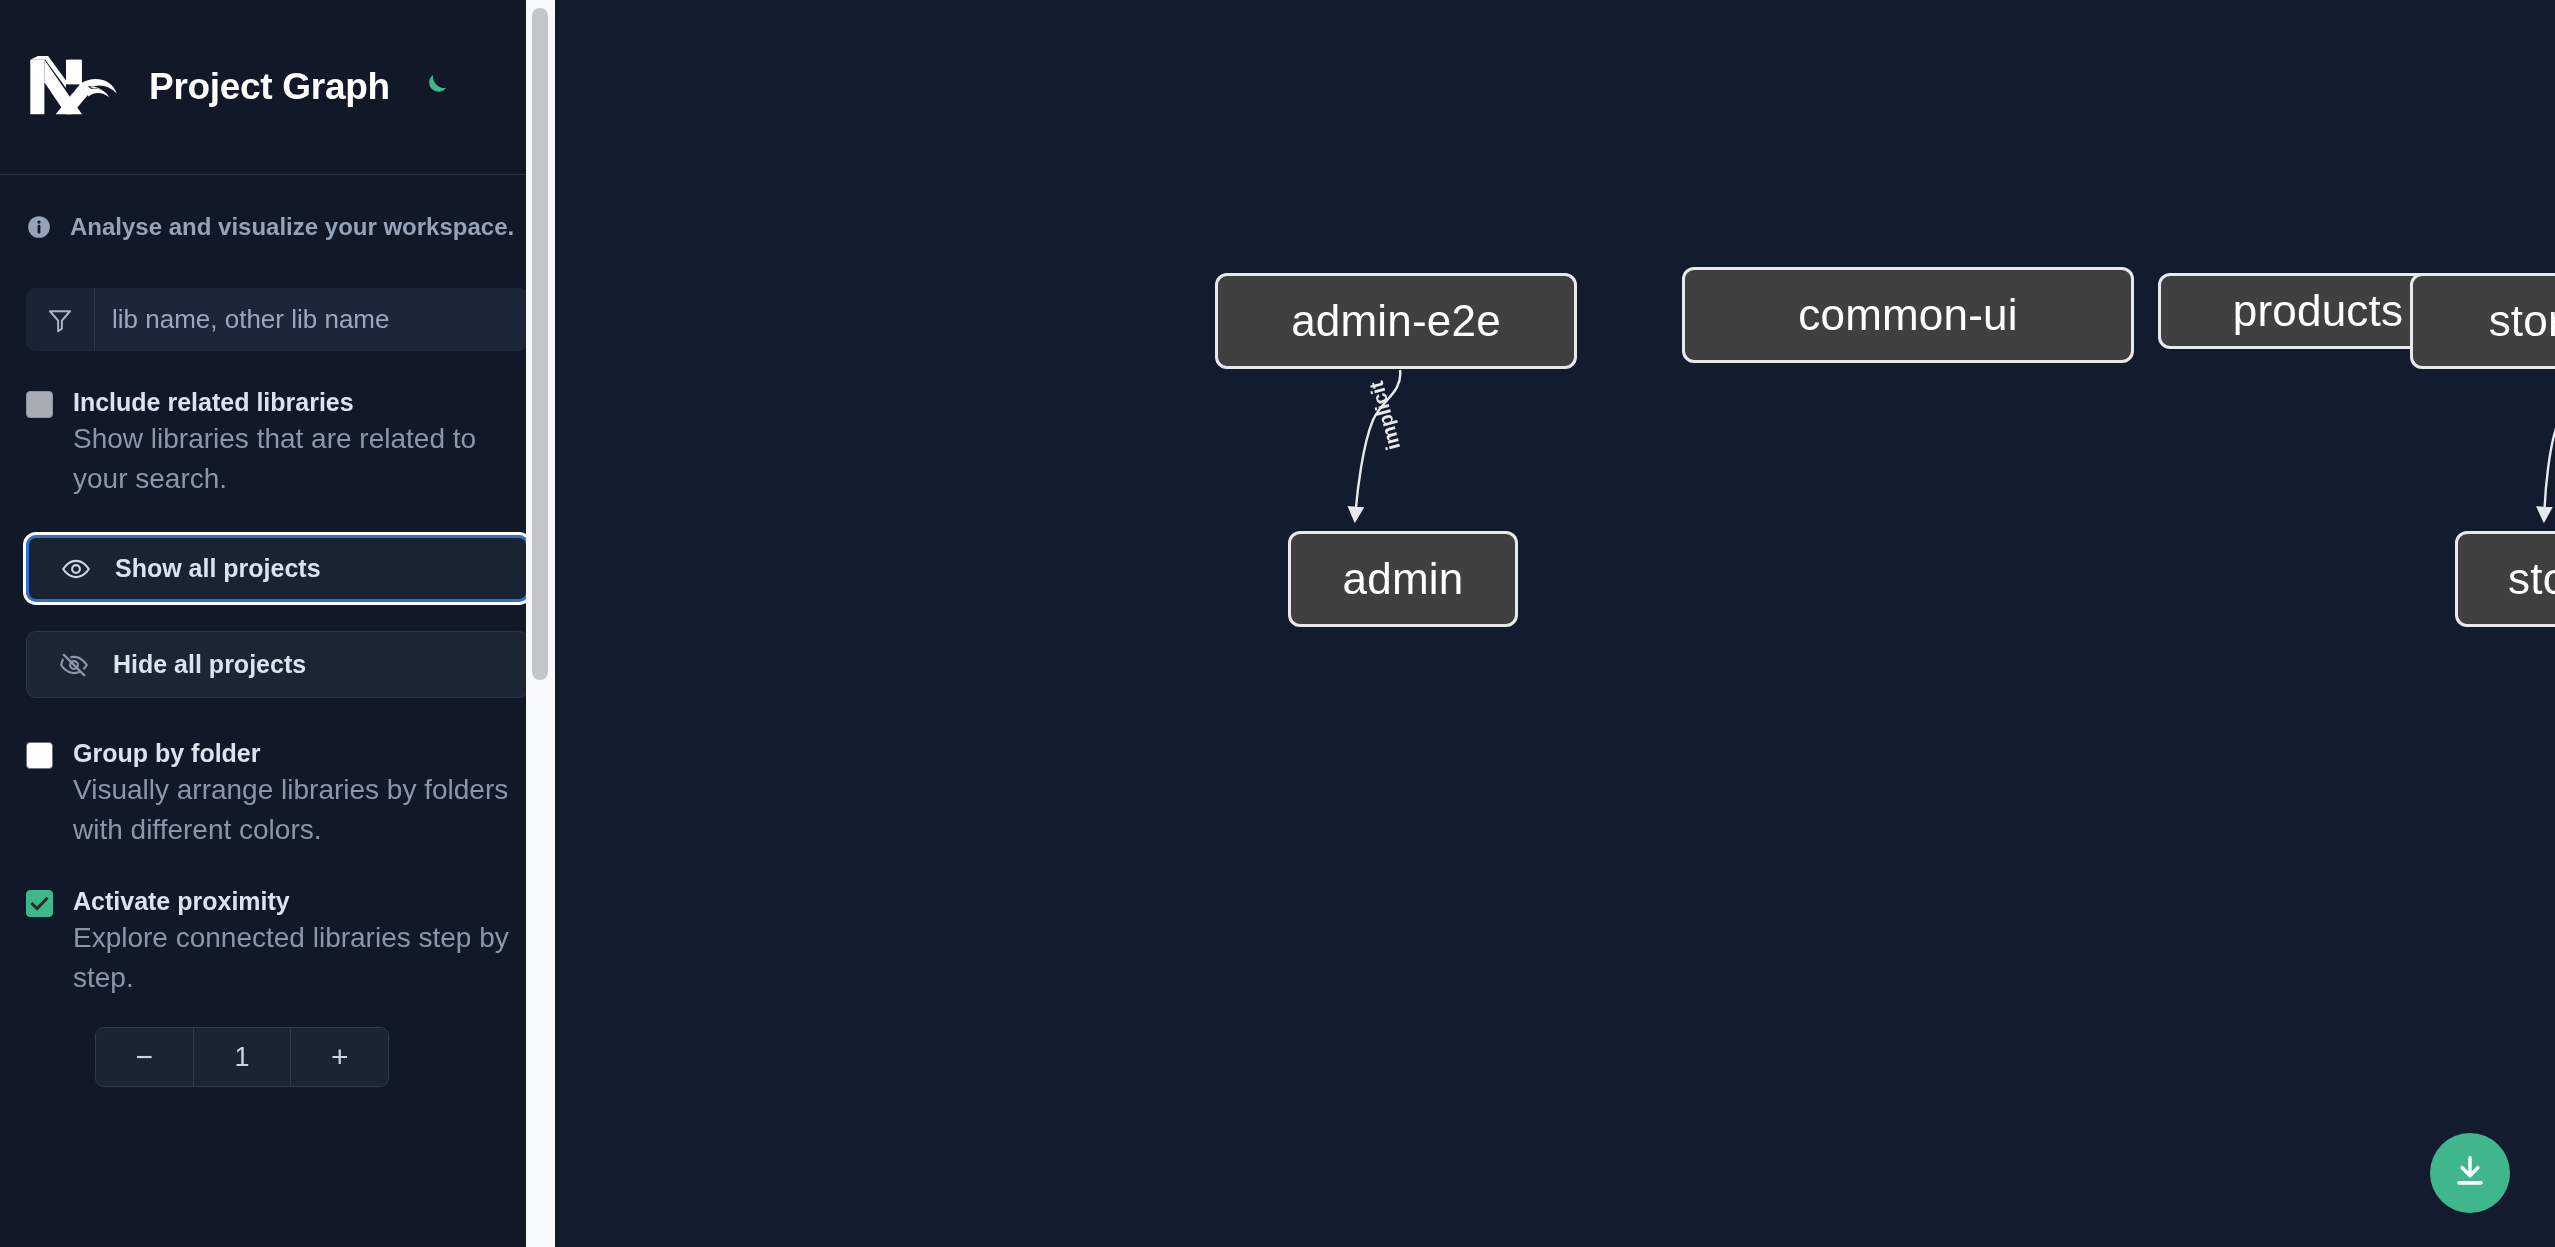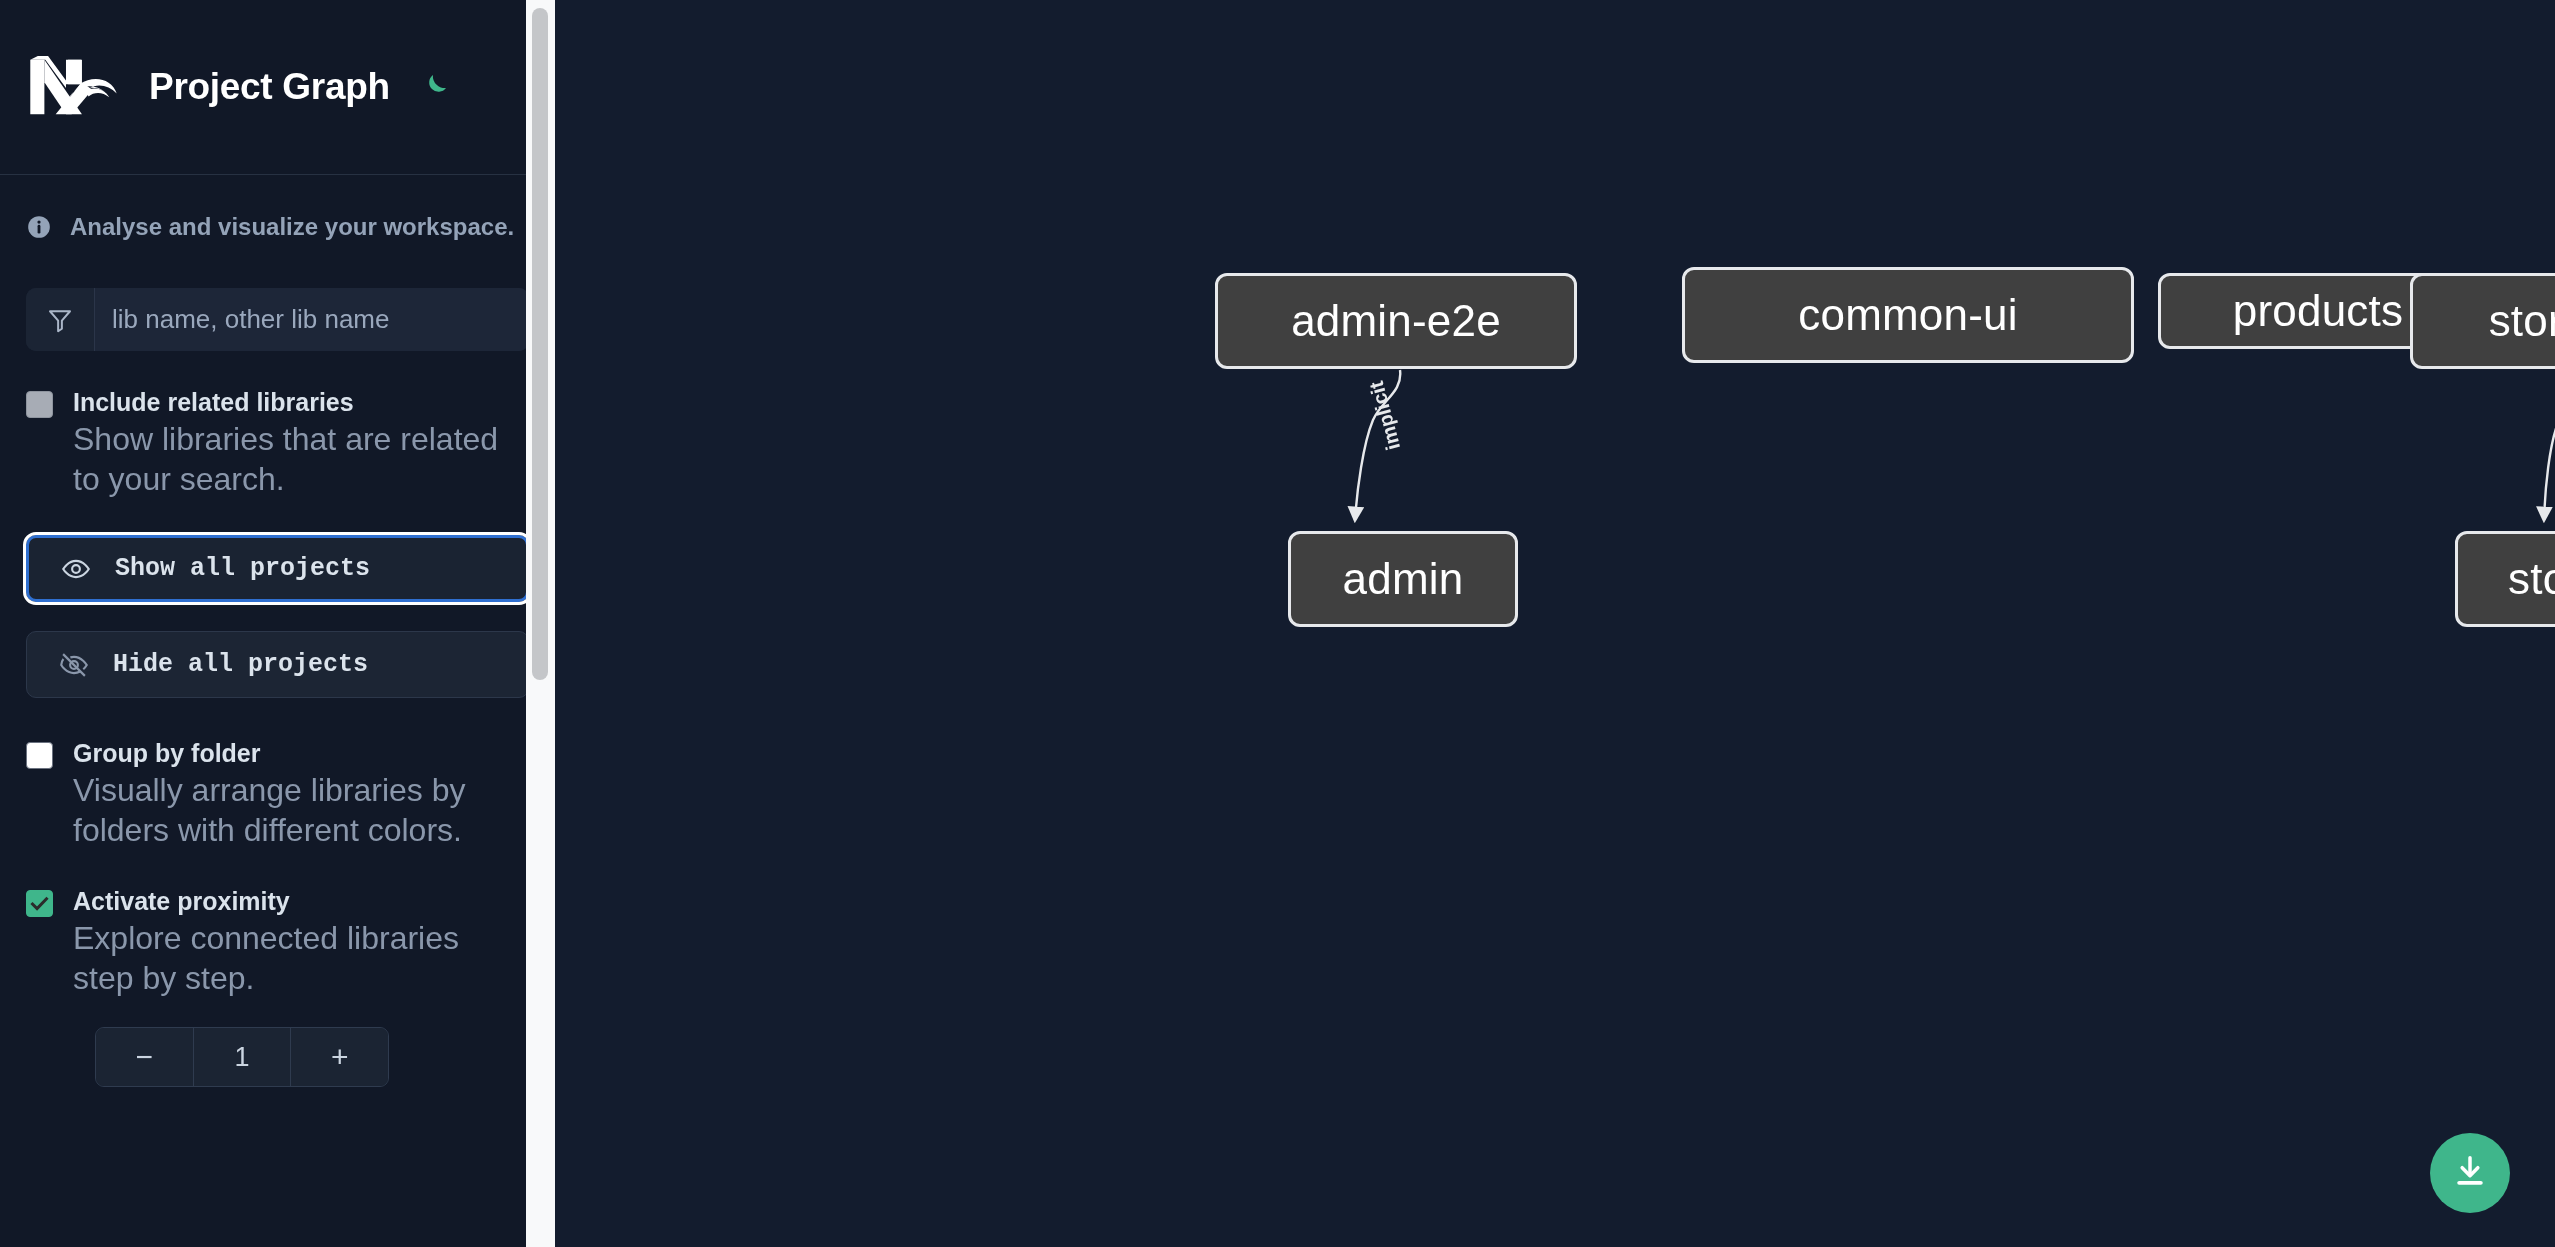--- a/index.html
+++ b/index.html
@@ -154,21 +154,21 @@
 
   .opt-text { margin-left: 20px; }
   .opt-label {
     color: #dbe3ec;
     font-size: 25px;
     font-weight: 700;
     line-height: 34px;
   }
   .opt-desc {
     color: #8a97ab;
-    font-size: 32px;
+    font-size: 28px;
     line-height: 40px;
     max-width: 440px;
   }
 
   
   .btn {
     box-sizing: border-box;
     margin: 0 26px;
     height: 67px;
     border-radius: 10px;
@@ -191,21 +191,20 @@
     width: 34px; height: 34px;
     flex: 0 0 34px;
     display: flex; align-items: center; justify-content: center;
   }
   .btn-label {
     margin-left: 22px;
     color: #dbe3ec;
     font-size: 25px;
     font-weight: 700;
     white-space: nowrap;
-    font-family: Liberation Mono, monospace;
   }
 
   
   .stepper {
     margin: 29px 26px 0 95px;
     width: 292px;
     height: 58px;
     display: flex;
     border: 1px solid #2f3b4f;
     border-radius: 9px;

